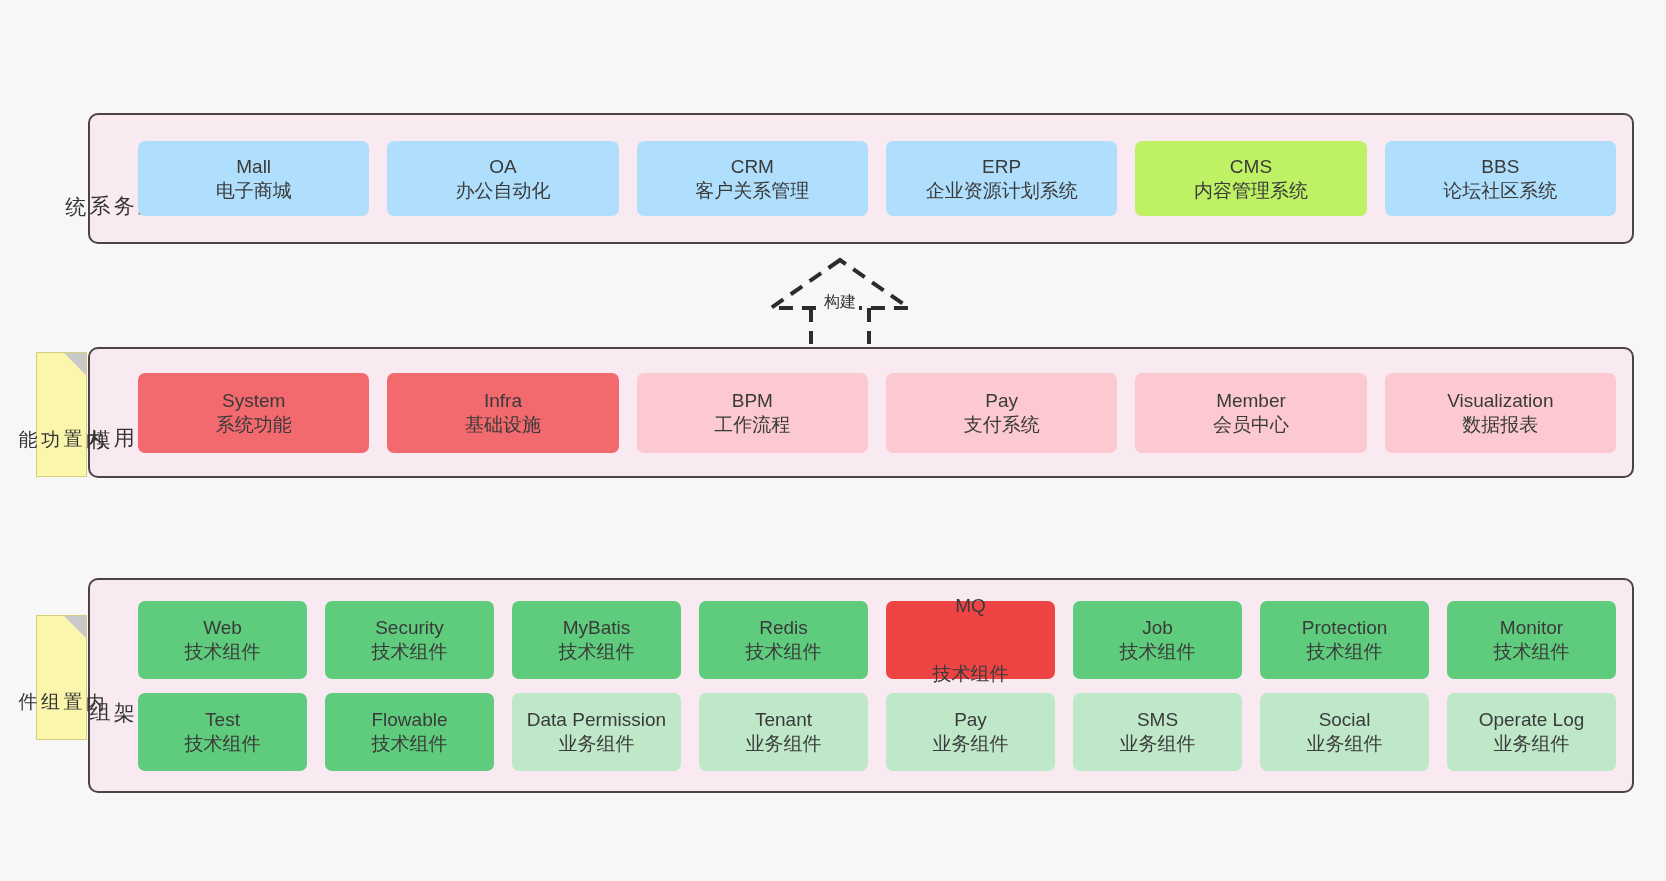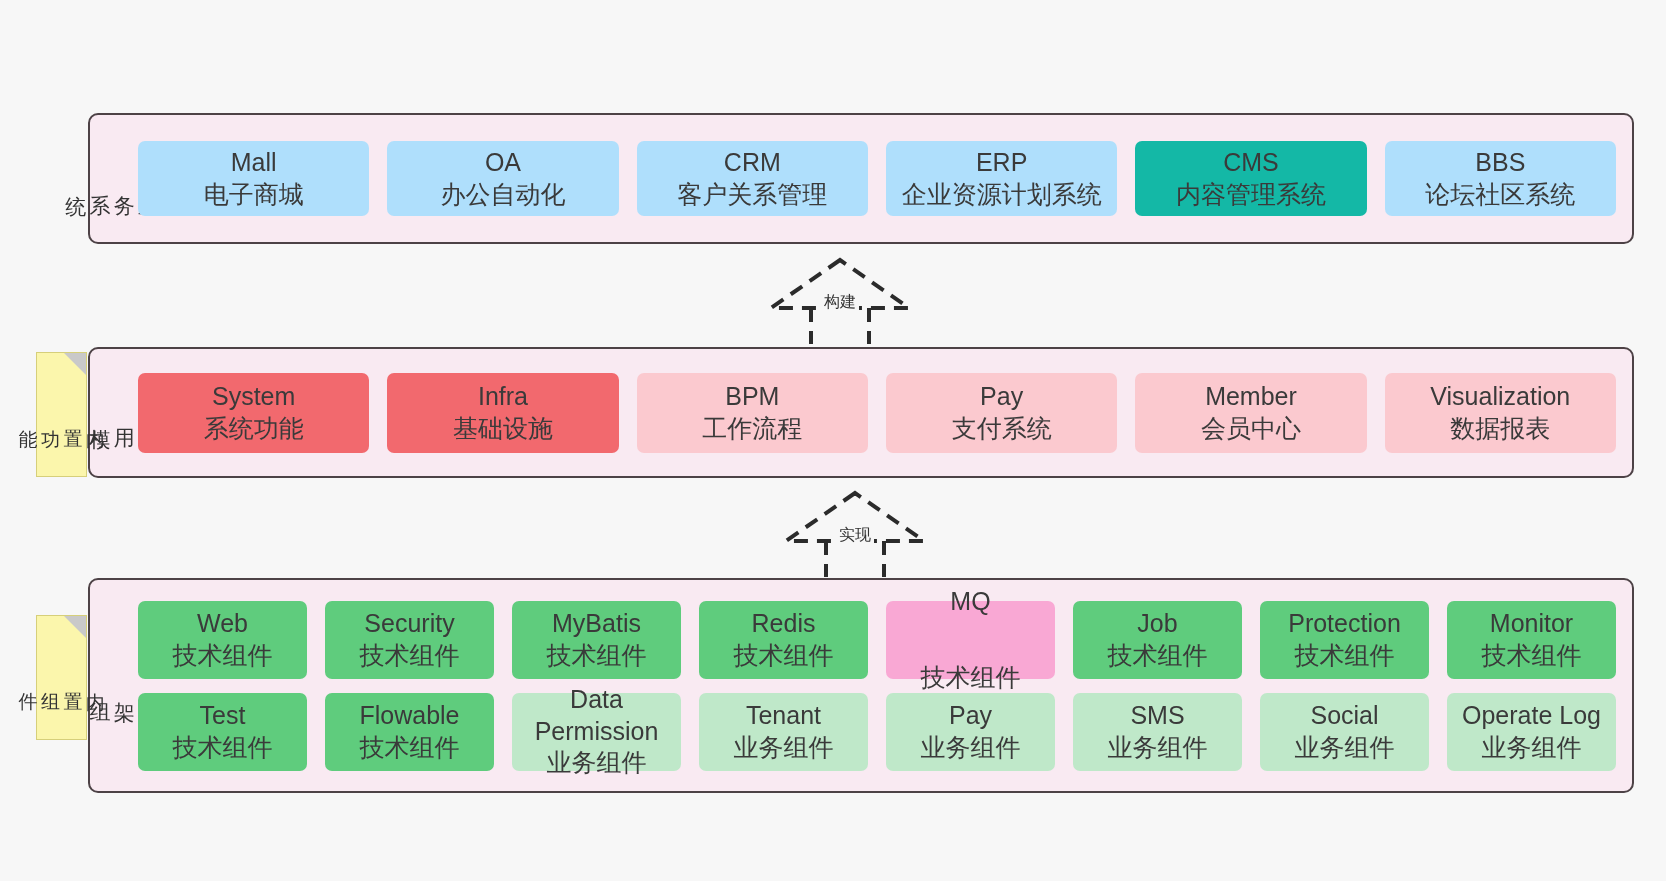--- a/index.html
+++ b/index.html
@@ -59,21 +59,21 @@
     align-items: stretch;
   }
   .cell {
     flex: 1 1 0;
     border-radius: 7px;
     display: flex;
     flex-direction: column;
     align-items: center;
     justify-content: center;
     text-align: center;
-    font-size: 25px;
+    font-size: 19px;
     line-height: 1.26;
     color: #3a3a3a;
     box-sizing: border-box;
     padding: 6px 4px;
   }
   .cell .t-en { display: block; }
   .cell .t-cn { display: block; }
 
   
   #layer-business { left: 88px; top: 113px; width: 1546px; height: 131px; }
@@ -163,21 +163,21 @@
           <span class="t-cn">办公自动化</span>
         </div>
         <div class="cell" style="background: rgb(175, 223, 252);">
           <span class="t-en">CRM</span>
           <span class="t-cn">客户关系管理</span>
         </div>
         <div class="cell" style="background: rgb(175, 223, 252);">
           <span class="t-en">ERP</span>
           <span class="t-cn">企业资源计划系统</span>
         </div>
-        <div class="cell" style="background: #14b8a6;">
+        <div class="cell" style="background: #bef264;">
           <span class="t-en">CMS</span>
           <span class="t-cn">内容管理系统</span>
         </div>
         <div class="cell" style="background: rgb(175, 223, 252);">
           <span class="t-en">BBS</span>
           <span class="t-cn">论坛社区系统</span>
         </div>
       </div>
     </div>
   </div>
@@ -226,27 +226,20 @@
           <span class="t-cn">会员中心</span>
         </div>
         <div class="cell" style="background: rgb(251, 201, 207);">
           <span class="t-en">Visualization</span>
           <span class="t-cn">数据报表</span>
         </div>
       </div>
     </div>
   </div>
 
-  <div class="connector" id="connector-impl">
-    <svg width="170" height="88" viewBox="0 0 170 88">
-      <path d="M85 4 L16 52 L154 52 Z" fill="none" stroke="#2b2b2b" stroke-width="4" stroke-dasharray="14 9" stroke-linecap="butt"></path>
-      <path d="M56 52 L56 88 M114 52 L114 88" fill="none" stroke="#2b2b2b" stroke-width="4" stroke-dasharray="14 9"></path>
-    </svg>
-    <span class="clabel">实现</span>
-  </div>
 
   <div class="note" id="note-builtin-comp">
     <span class="fold"></span>
     <span>内
 置
 组
 件</span>
   </div>
 
   <div class="layer" id="layer-framework">
@@ -266,21 +259,21 @@
           <span class="t-cn">技术组件</span>
         </div>
         <div class="cell" style="background: rgb(95, 204, 125);">
           <span class="t-en">MyBatis</span>
           <span class="t-cn">技术组件</span>
         </div>
         <div class="cell" style="background: rgb(95, 204, 125);">
           <span class="t-en">Redis</span>
           <span class="t-cn">技术组件</span>
         </div>
-        <div class="cell" style="background: #f9a8d4; gap: 44px;">
+        <div class="cell" style="background: #ef4444; gap: 44px;">
           <span class="t-en">MQ</span>
           <span class="t-cn">技术组件</span>
         </div>
         <div class="cell" style="background: rgb(95, 204, 125);">
           <span class="t-en">Job</span>
           <span class="t-cn">技术组件</span>
         </div>
         <div class="cell" style="background: rgb(95, 204, 125);">
           <span class="t-en">Protection</span>
           <span class="t-cn">技术组件</span>

